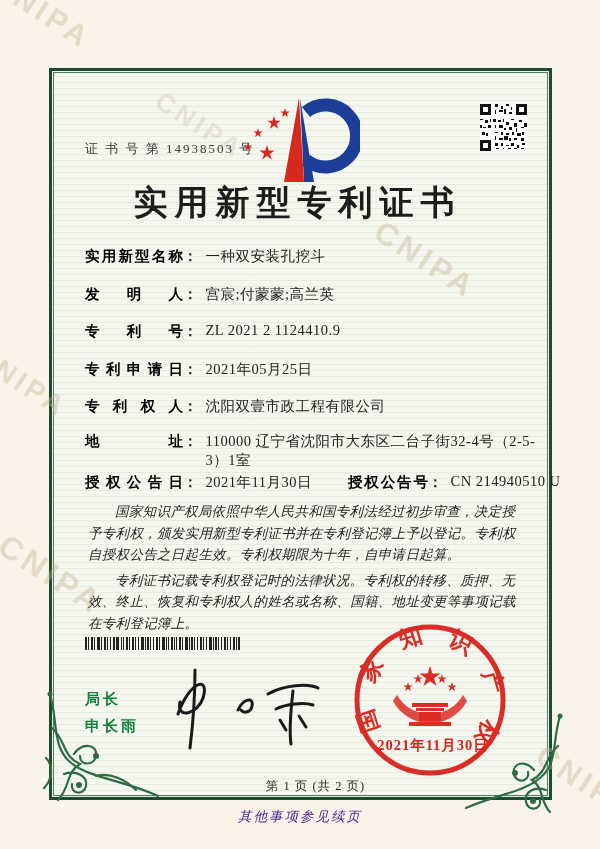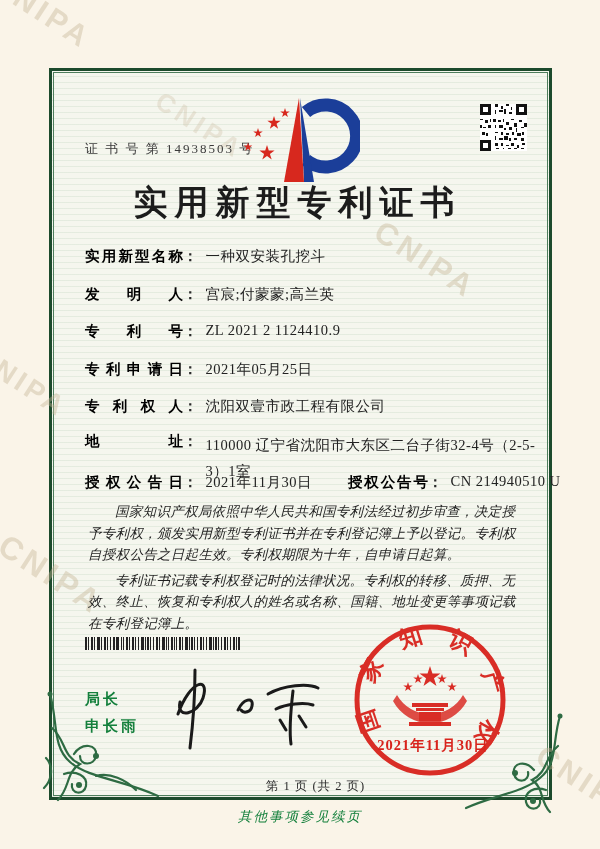--- a/index.html
+++ b/index.html
@@ -35,37 +35,37 @@
     left:49px; top:180px; width:497px; text-align:center;
     font-size:34px; font-weight:bold; color:#1c1c1c; letter-spacing:7px;
   }
   .field-row{left:85px; font-size:14.5px; color:#2a2a2a; white-space:nowrap;}
   .flabel{
     display:inline-block; width:98px; text-align:justify; text-align-last:justify;
     font-weight:bold; color:#000000; vertical-align:top;
   }
   .fcolon{font-weight:bold; margin-right:8px; vertical-align:top;}
   .fvalue{color:#222; letter-spacing:.5px; vertical-align:top;}
-  .fvalue.wrap{display:inline-block; width:352px; white-space:normal; line-height:26px;}
+  .fvalue.wrap{display:inline-block; width:352px; white-space:normal; line-height:19px;}
   .pair2{margin-left:36px;}
   .legal{
     left:84px; top:497px; width:440px; font-size:13.5px; line-height:21.5px;
     color:#1f1f1f; font-style:italic; letter-spacing:.3px;
   }
   .legal p{margin:4px; text-indent:2em;}
   .barcode{left:85px; top:636px;}
   .officer{left:85px; font-size:15px; font-weight:bold; color:#15803d; letter-spacing:3px;}
   .signature{left:150px; top:664px;}
   .seal{left:345px; top:615px; opacity:.95;}
   .seal-date{
     left:358px; top:736px; width:150px; text-align:center;
     color:#d8231c; font-size:14.5px; font-weight:bold; letter-spacing:1px;
   }
   .page-num{left:49px; top:778px; width:533px; text-align:center; font-size:12.5px; color:#2a2a2a; letter-spacing:1px;}
-  .cont-note{left:0; top:808px; width:600px; text-align:center; font-size:13.5px; font-style:italic; color:#15803d; letter-spacing:2px;}
+  .cont-note{left:0; top:808px; width:600px; text-align:center; font-size:13.5px; font-style:italic; color:#4c1d95; letter-spacing:2px;}
   .flourish{z-index:3;}
 </style>
 </head>
 <body>
 
 <div class="page">
 
   <div class="frame">
     <div class="frame-inner"></div>
   </div>

